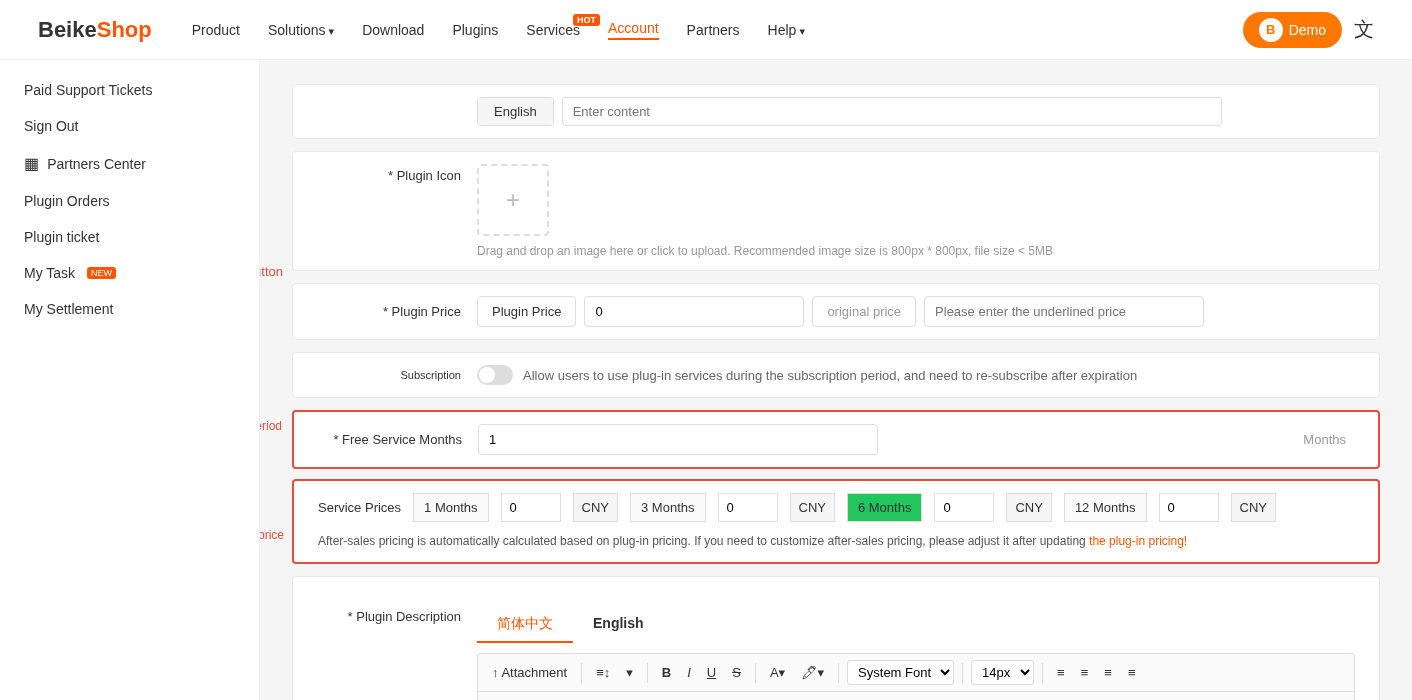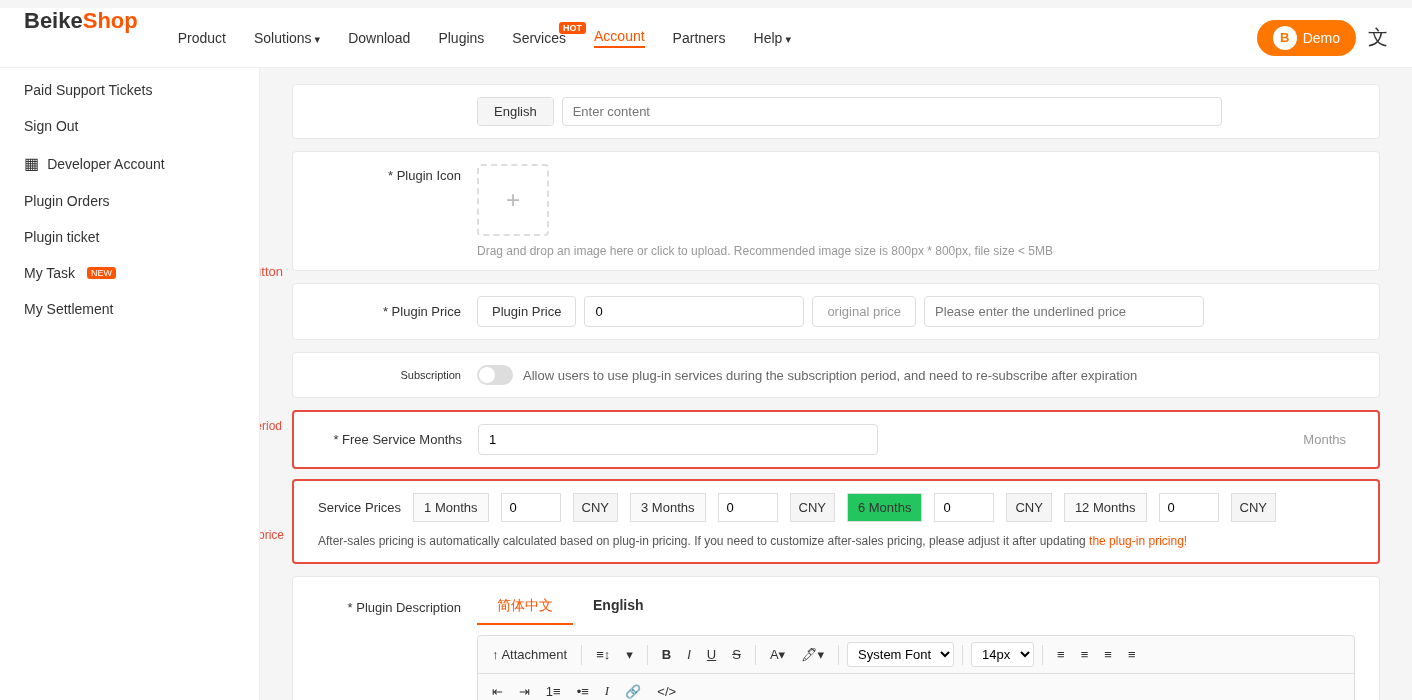--- a/index.html
+++ b/index.html
@@ -1,22 +1,22 @@
 <!DOCTYPE html>
 <html><head>
   <meta charset="utf-8">
   <style>
     * { box-sizing: border-box; margin: 0; padding: 0; }
     body { font-family: Arial, sans-serif; font-size: 14px; color: #333; background: #f5f5f5; }
 
     
     .header {
-      display: flex; background: #fff;
-      padding: 0 24px; height: 60px; border-bottom: 1px solid #eee;
-      position: fixed; top: 8px; left: 0; right: 0; z-index: 100;
+      display: flex; align-items: center; background: #fff;
+      padding: 0 38px; height: 60px; border-bottom: 1px solid #eee;
+      position: fixed; top: 0; left: 0; right: 0; z-index: 100;
     }
     .logo { font-size: 22px; font-weight: bold; color: #ff5500; margin-right: 40px; }
     .logo span { color: #333; }
     .nav { display: flex; align-items: center; gap: 28px; flex: 1; }
     .nav-item { font-size: 14px; color: #333; cursor: pointer; white-space: nowrap; }
     .nav-item.active { color: #ff5500; border-bottom: 2px solid #ff5500; padding-bottom: 2px; }
     .nav-item.has-arrow::after { content: ' ▾'; font-size: 11px; }
     .nav-hot { position: relative; }
     .hot-badge {
       position: absolute; top: -8px; right: -20px;
@@ -106,21 +106,21 @@
       width: 36px; height: 20px; background: #ddd; border-radius: 10px;
       position: relative; cursor: pointer; flex-shrink: 0;
     }
     .toggle-knob {
       position: absolute; left: 2px; top: 2px;
       width: 16px; height: 16px; background: #fff; border-radius: 50%;
     }
     .subscription-text { font-size: 13px; color: #666; margin-left: 10px; }
 
     
-    .desc-lang-tabs { display: flex; gap: 0; }
+    .desc-lang-tabs { display: flex; gap: 0; margin-top: 18px; }
     .desc-lang-tab {
       padding: 8px 20px; cursor: pointer; font-size: 14px;
       border-bottom: 2px solid transparent;
     }
     .desc-lang-tab.chinese { color: #ff5500; border-bottom: 2px solid #ff5500; }
     .desc-lang-tab.english { color: #333; font-weight: bold; }
 
     .editor-toolbar {
       border: 1px solid #ddd; border-bottom: none; border-radius: 4px 4px 0 0;
       padding: 6px 8px; display: flex; align-items: center; gap: 4px;
@@ -169,21 +169,21 @@
 
   <aside class="sidebar">
     <div class="sidebar-item">
       <span>Paid Support Tickets</span>
     </div>
     <div class="sidebar-item">
       <span>Sign Out</span>
     </div>
     <div class="sidebar-item">
       <span class="sidebar-icon">▦</span>
-      <span>Developer Account</span>
+      <span>Partners Center</span>
     </div>
     <div class="sidebar-item">
       <span>Plugin Orders</span>
     </div>
     <div class="sidebar-item">
       <span>Plugin ticket</span>
     </div>
     <div class="sidebar-item">
       <span>My Task</span>
       <span class="new-badge">NEW</span>

